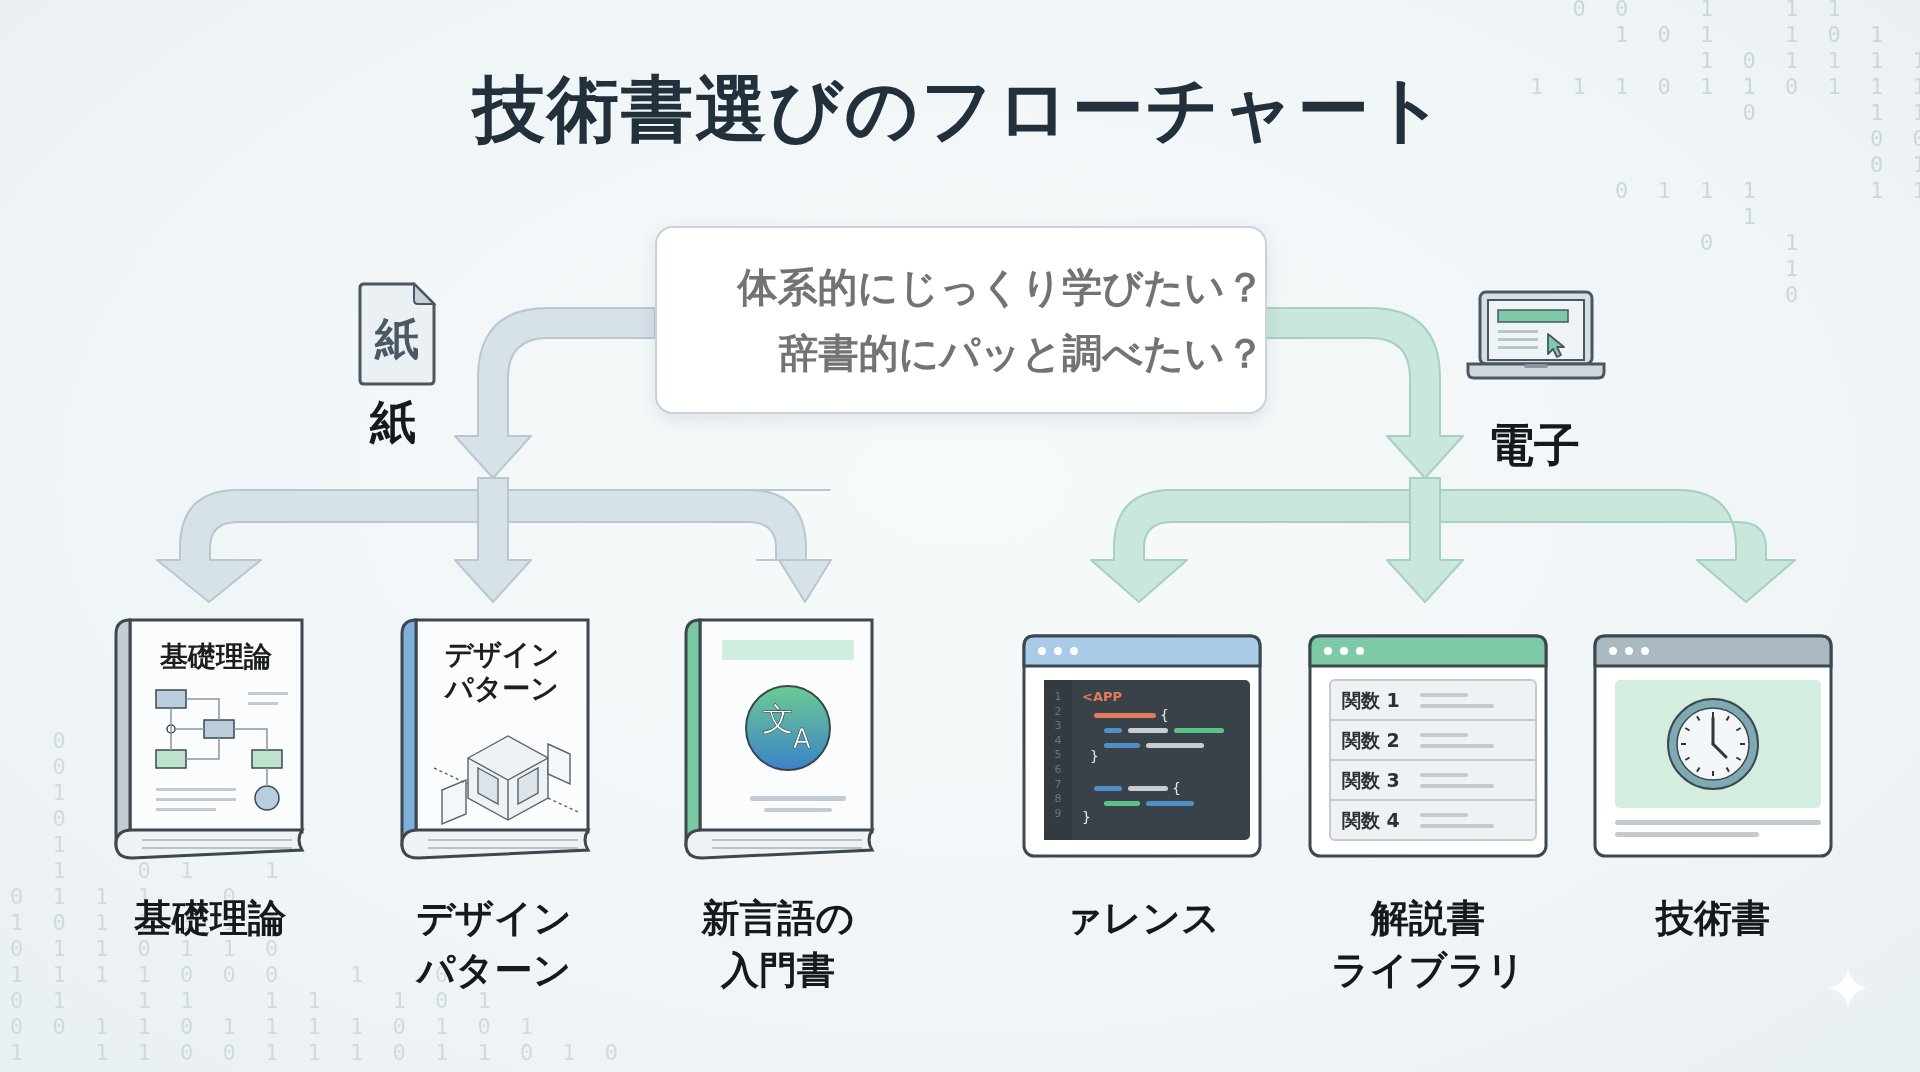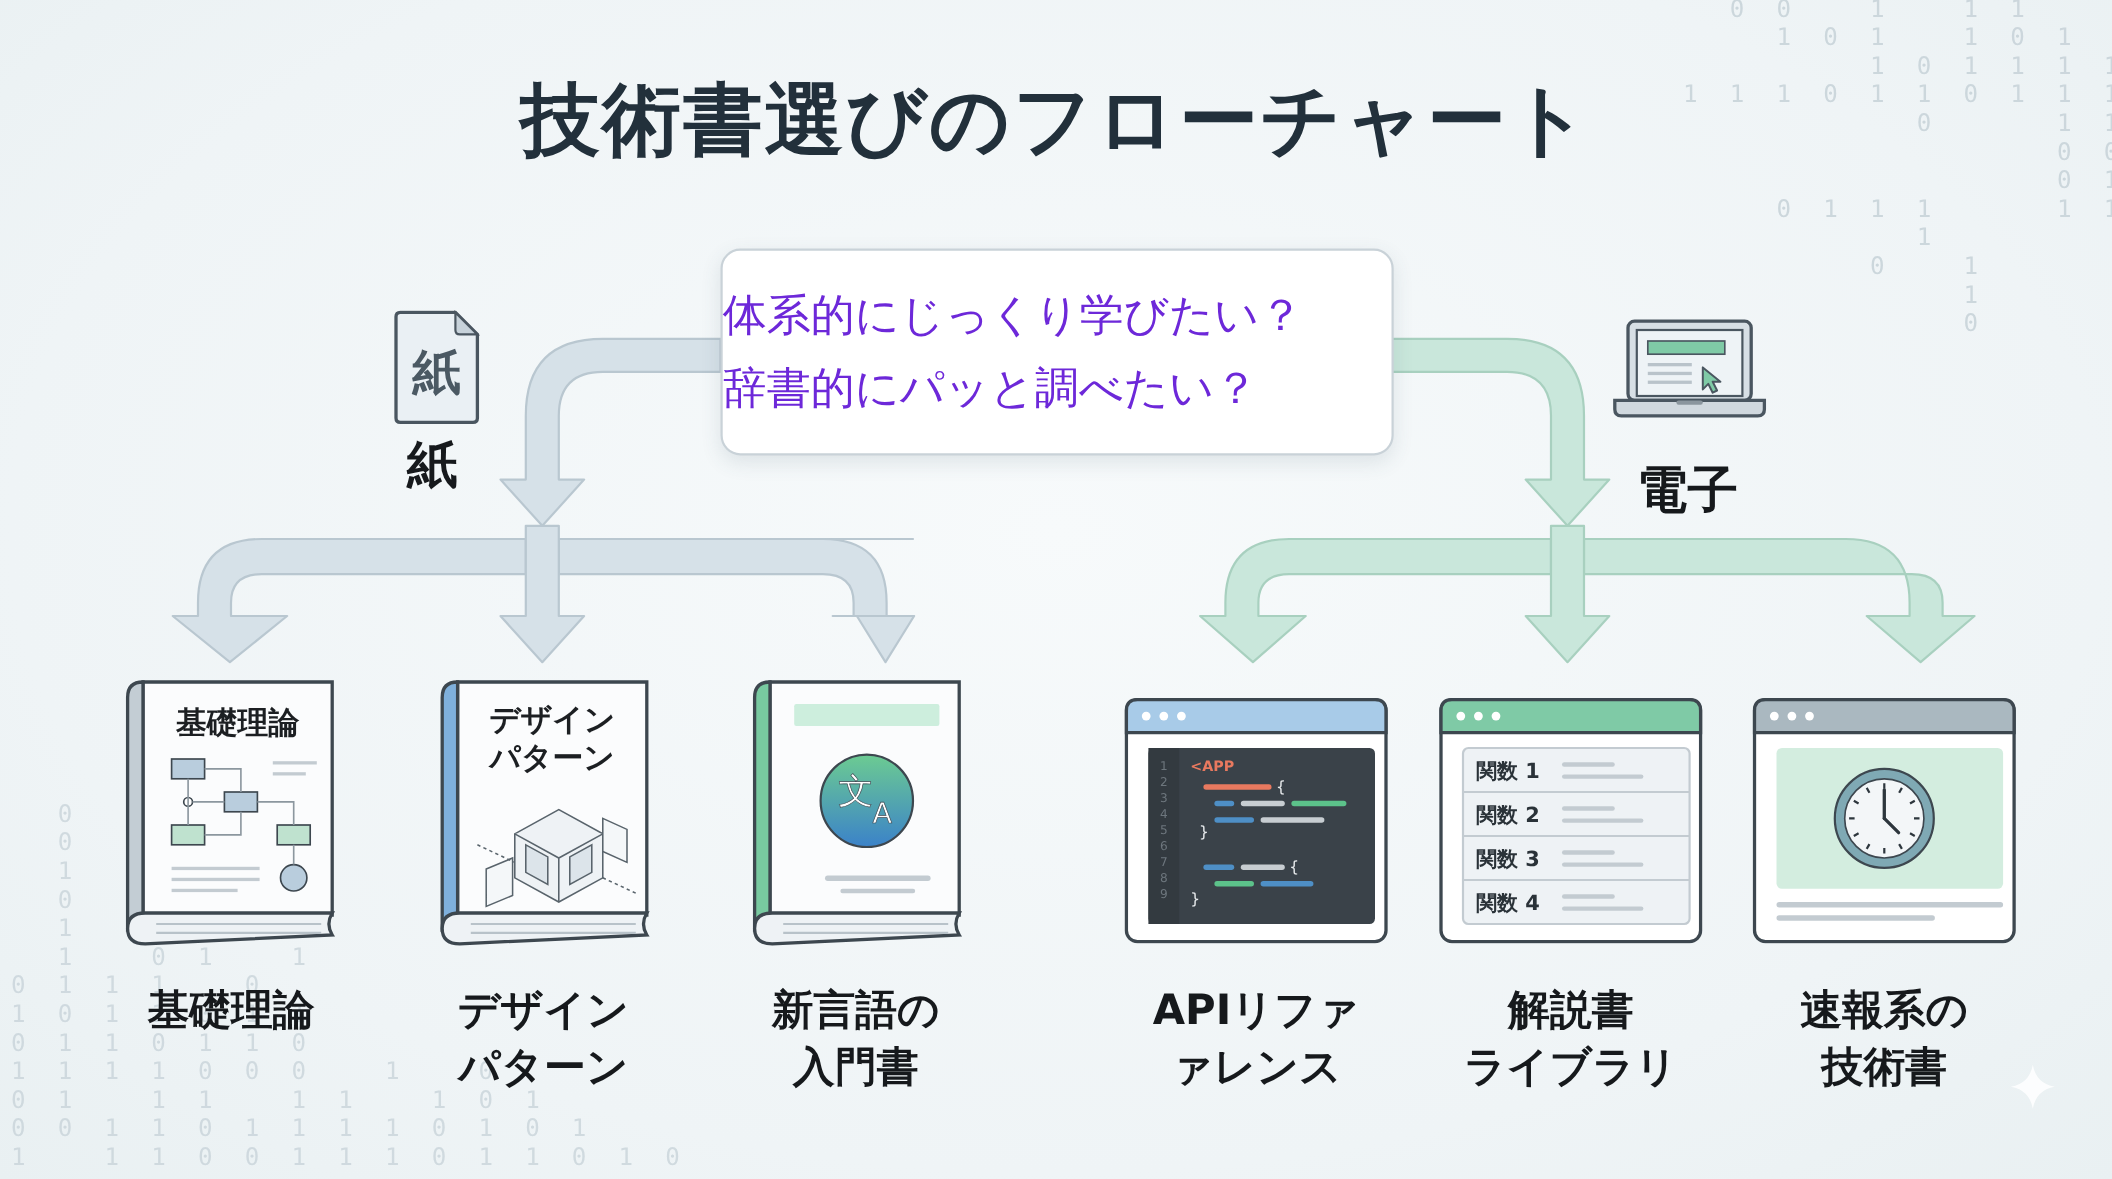--- a/index.html
+++ b/index.html
@@ -15,22 +15,22 @@
     color:#c9d4da; white-space:pre; line-height:26px; font-size:22px; letter-spacing:8px;
   }
   #title {
     left:0; width:1920px; top:62px; text-align:center;
     font-size:72px; font-weight:bold; color:#22303b; letter-spacing:2px;
   }
   #question-box {
     left:655px; top:226px; width:608px; height:184px;
     background:#ffffff; border:2px solid #c9d2d8; border-radius:18px;
     box-shadow:0 6px 18px rgba(60,80,100,0.12);
-    display:flex; flex-direction:column; justify-content:center; align-items:flex-start;
-    font-size:40px; font-weight:normal; line-height:66px; color:#6d28d9;
+    display:flex; flex-direction:column; justify-content:center; align-items:flex-end;
+    font-size:40px; font-weight:bold; line-height:66px; color:#737373;
   }
   .branch-label { font-size:46px; font-weight:bold; color:#16191c; }
   .book-label {
     position:absolute; width:260px; text-align:center;
     font-size:38px; font-weight:bold; line-height:52px; color:#16191c;
   }
   svg text { font-family:"DejaVu Sans", "Liberation Sans", sans-serif; }
 </style>
 </head>
 <body>
@@ -290,23 +290,21 @@
 </div>
 <div class="book-label" style="left:364px; top:892px;">
   <div>デザイン</div>
   <div>パターン</div>
 </div>
 <div class="book-label" style="left:648px; top:892px;">
   <div>新言語の</div>
   <div>入門書</div>
 </div>
 <div class="book-label" style="left:1012px; top:892px;">
-  <div>APIリファ</div>
   <div>ァレンス</div>
 </div>
 <div class="book-label" style="left:1298px; top:892px;">
   <div>解説書</div>
   <div>ライブラリ</div>
 </div>
 <div class="book-label" style="left:1583px; top:892px;">
-  <div>速報系の</div>
   <div>技術書</div>
 </div>
 
 </body></html>

